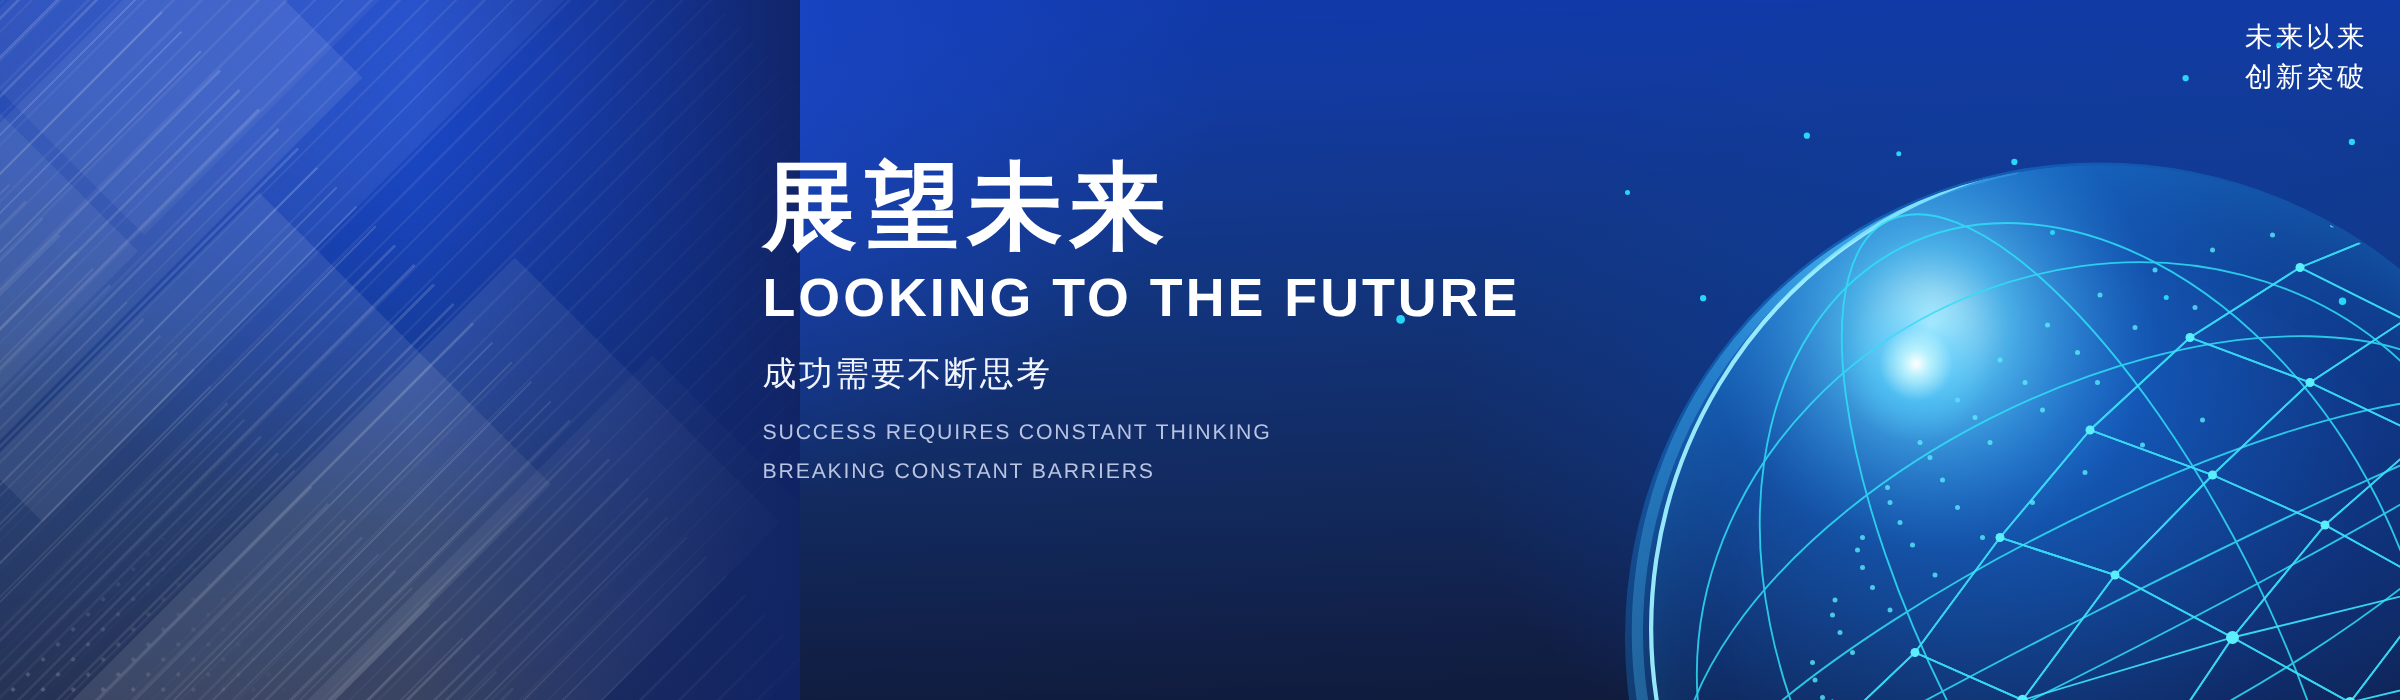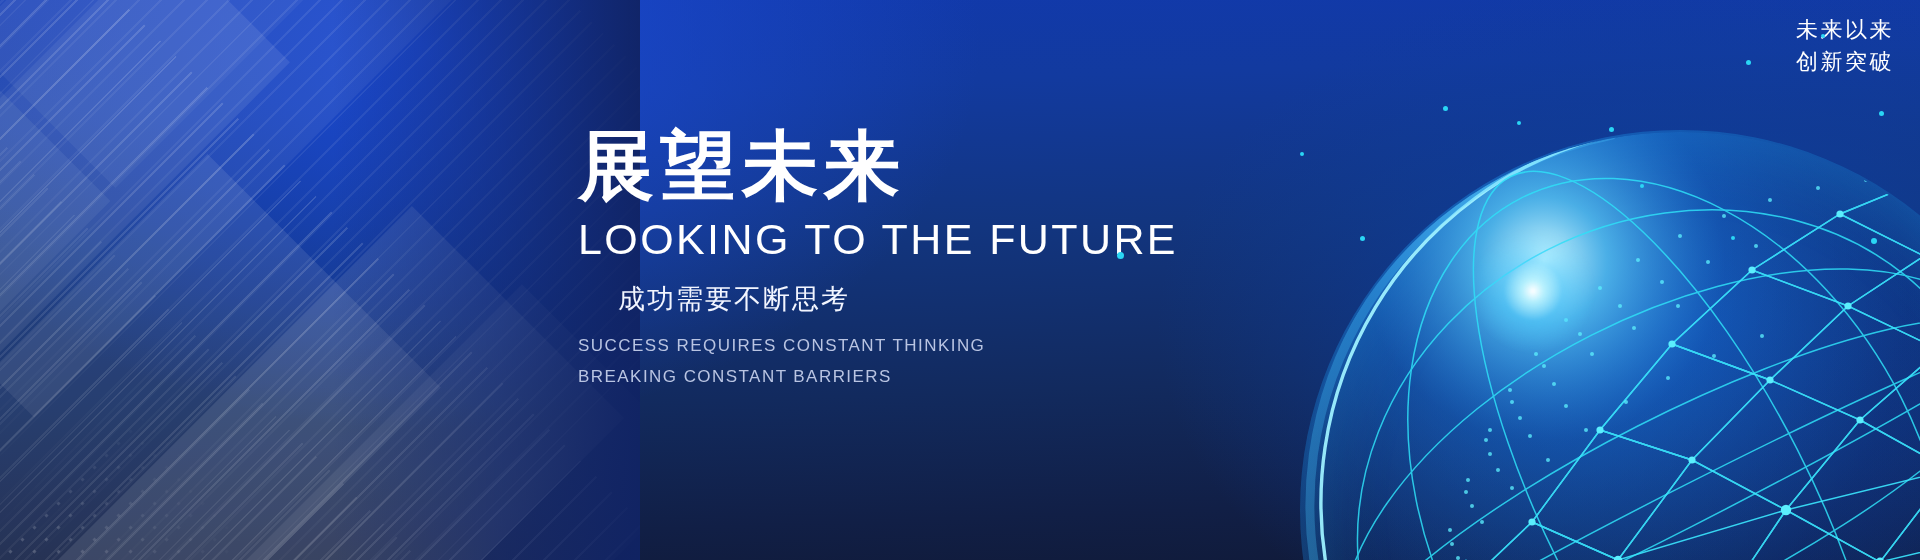--- a/index.html
+++ b/index.html
@@ -93,49 +93,49 @@
 
   
   .left-fade {
     position:absolute; left:0; top:0; width:640px; height:560px;
     background:linear-gradient(to right, rgba(17,40,120,0) 0%, rgba(17,40,120,0) 52%, rgba(17,38,110,.55) 78%, rgba(16,35,100,.95) 100%);
   }
 
   
   .copy {
     position:absolute;
-    left:578px; top:128px;
+    left:610px; top:128px;
     width:760px;
   }
   .title-cn {
     font-size:76px;
     font-weight:700;
     color:#ffffff;
     letter-spacing:6px;
     line-height:1.0;
     white-space:nowrap;
   }
   .title-en {
     margin-top:14px;
     font-size:43px;
-    font-weight:400;
+    font-weight:700;
     color:#ffffff;
     letter-spacing:2.4px;
     line-height:1.0;
     white-space:nowrap;
   }
   .sub-cn {
     margin-top:20px;
     font-size:27px;
     font-weight:500;
     color:#f2f5ff;
     letter-spacing:2px;
     line-height:1.38;
   }
-  .sub-cn div { white-space:nowrap;margin-left:40px; }
+  .sub-cn div { white-space:nowrap; }
   .sub-en {
     margin-top:13px;
     font-size:17px;
     font-weight:400;
     color:#b9c4e2;
     letter-spacing:1.45px;
     line-height:1.82;
   }
   .sub-en div { white-space:nowrap; }
 

